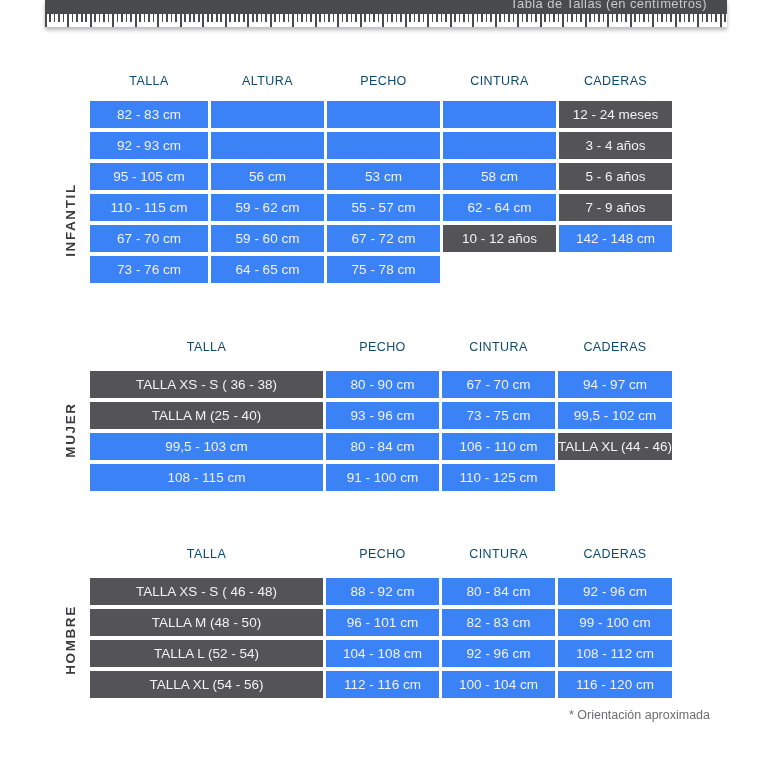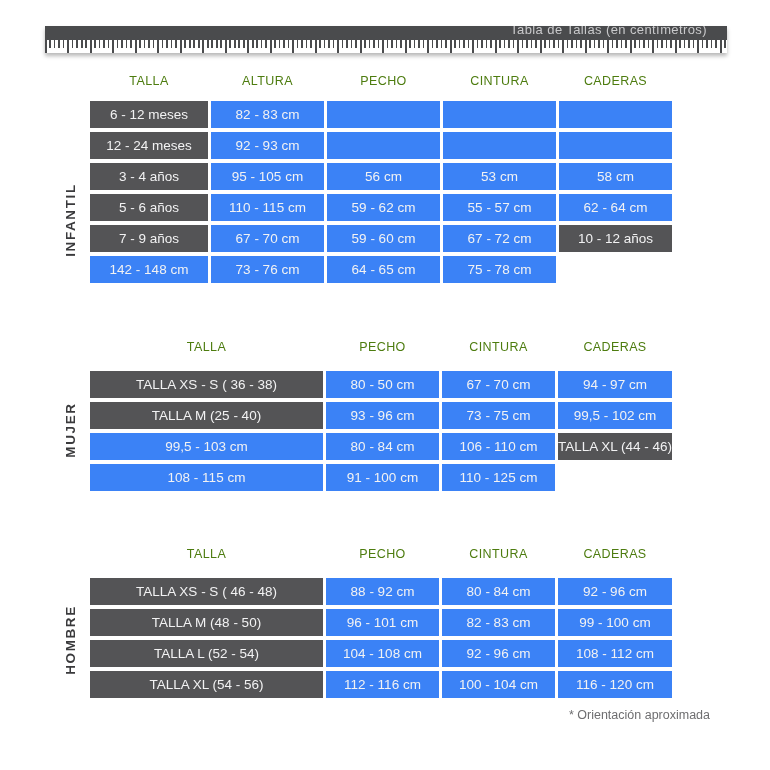--- a/index.html
+++ b/index.html
@@ -4,21 +4,20 @@
 <style>
   html,body{margin:0;padding:0;}
   body{
     width:770px;height:770px;position:relative;background:#ffffff;
     font-family:"Liberation Sans", sans-serif;overflow:hidden;
   }
   
   .ruler{
     position:absolute;left:45px;top:0;width:682px;
     box-shadow:0 3px 4px rgba(0,0,0,0.28);
-    margin-top:26px;
   }
   .ruler-bar{
     height:14px;background:#4a4b4d;overflow:hidden;text-align:right;
   }
   .ruler-bar span{
     display:block;font-size:13px;line-height:18px;margin-top:-5px;
     padding-right:20px;color:#c9c9cb;letter-spacing:0.4px;
   }
   .ruler-ticks{
     height:13px;background-color:#ffffff;
@@ -33,21 +32,21 @@
   .sec-infantil{top:72px;}
   .sec-mujer{top:338px;}
   .sec-hombre{top:545px;}
   .grid{display:grid;column-gap:3px;}
   .cols5{grid-template-columns:118px 113px 113px 113px 113px;}
   .cols4{grid-template-columns:233px 113px 113px 114px;}
   .header-grid{height:18px;margin-bottom:11px;}
   .sec-mujer .header-grid,.sec-hombre .header-grid{margin-bottom:15px;}
   .hdr{
     display:flex;align-items:center;justify-content:center;
-    font-size:12.5px;color:#4d7c0f;letter-spacing:0.4px;
+    font-size:12.5px;color:#0c4a6e;letter-spacing:0.4px;
   }
   .body-grid{grid-auto-rows:27px;row-gap:4px;}
   .cell{
     display:flex;align-items:center;justify-content:center;
     font-size:13.5px;color:#f2f2f3;white-space:nowrap;
   }
   .cell.dark{background:#545456;}
   .cell.light{background:#3b82f6;}
   
   .side-label{
@@ -80,21 +79,20 @@
 
 <section class="size-section sec-infantil">
   <div class="grid cols5 header-grid">
     <div class="hdr">TALLA</div>
     <div class="hdr">ALTURA</div>
     <div class="hdr">PECHO</div>
     <div class="hdr">CINTURA</div>
     <div class="hdr">CADERAS</div>
   </div>
   <div class="grid cols5 body-grid">
-    <div class="cell dark">6 - 12 meses</div>
     <div class="cell light">82 - 83 cm</div>
     <div class="cell light"></div>
     <div class="cell light"></div>
     <div class="cell light"></div>
 
     <div class="cell dark">12 - 24 meses</div>
     <div class="cell light">92 - 93 cm</div>
     <div class="cell light"></div>
     <div class="cell light"></div>
     <div class="cell light"></div>
@@ -126,21 +124,21 @@
 
 <section class="size-section sec-mujer">
   <div class="grid cols4 header-grid">
     <div class="hdr">TALLA</div>
     <div class="hdr">PECHO</div>
     <div class="hdr">CINTURA</div>
     <div class="hdr">CADERAS</div>
   </div>
   <div class="grid cols4 body-grid">
     <div class="cell dark">TALLA XS - S ( 36 - 38)</div>
-    <div class="cell light">80 - 50 cm</div>
+    <div class="cell light">80 - 90 cm</div>
     <div class="cell light">67 - 70 cm</div>
     <div class="cell light">94 - 97 cm</div>
 
     <div class="cell dark">TALLA M (25 - 40)</div>
     <div class="cell light">93 - 96 cm</div>
     <div class="cell light">73 - 75 cm</div>
     <div class="cell light">99,5 - 102 cm</div>
 
     <div class="cell light">99,5 - 103 cm</div>
     <div class="cell light">80 - 84 cm</div>

